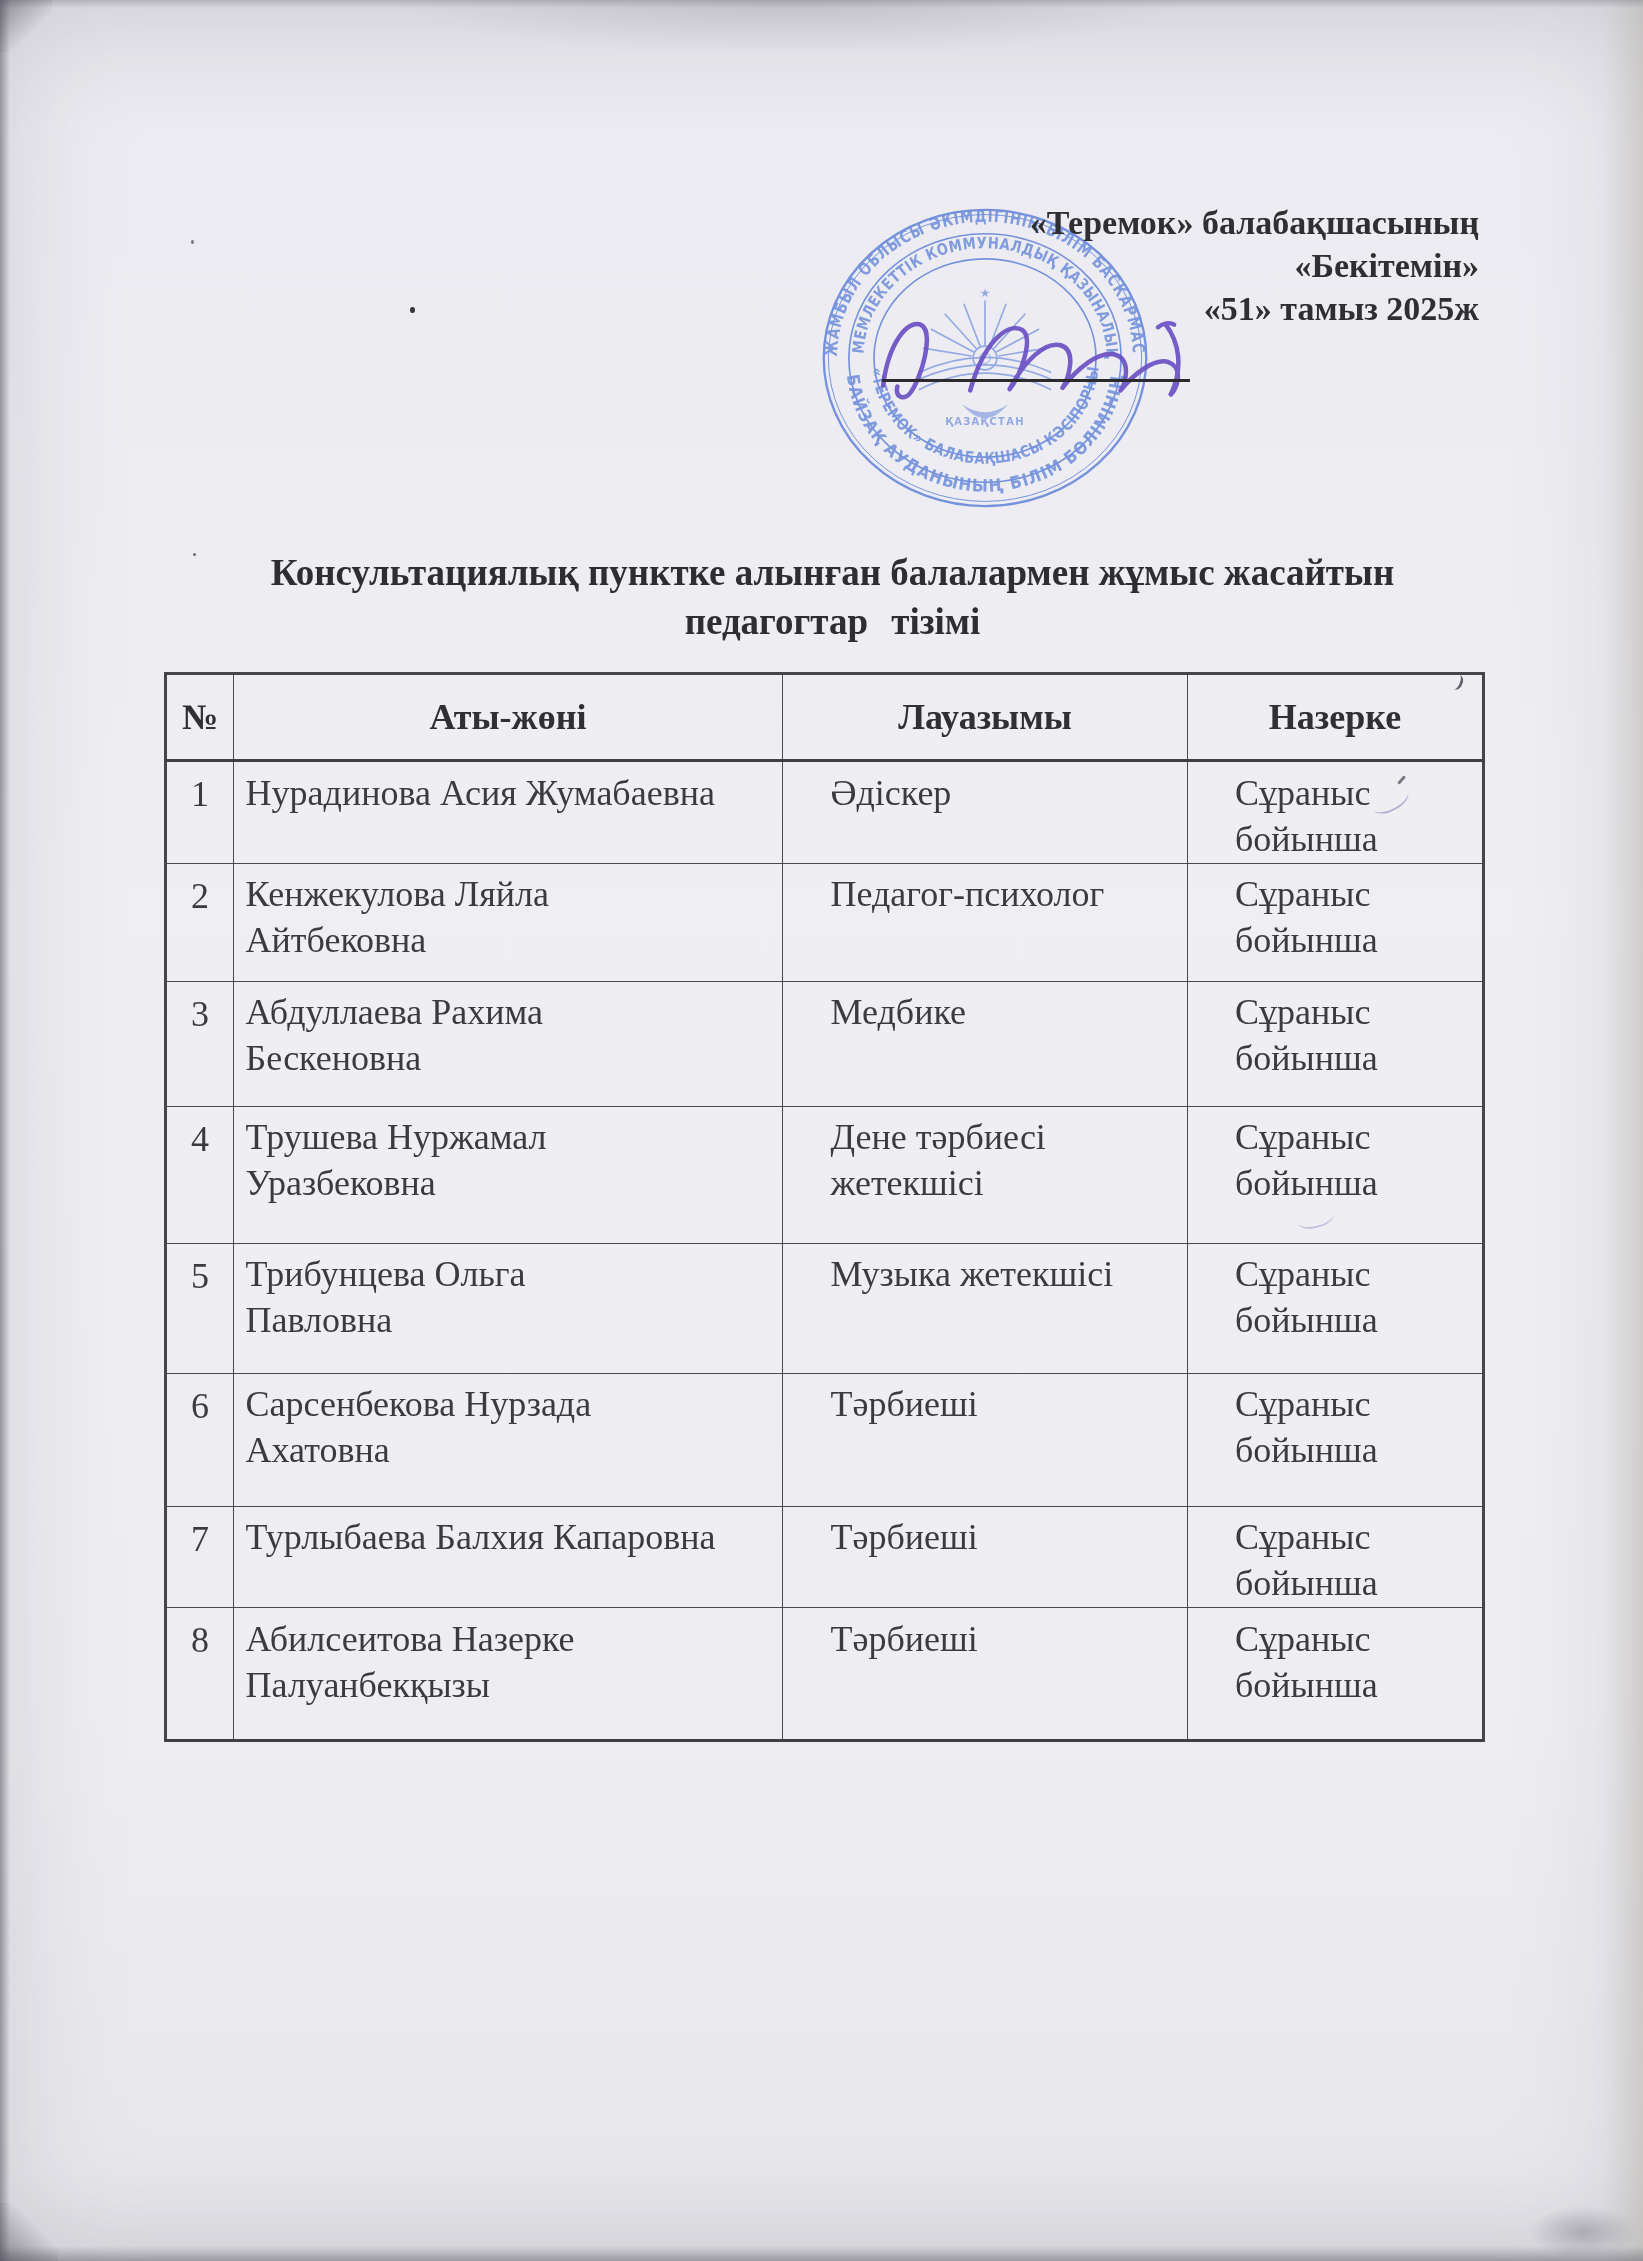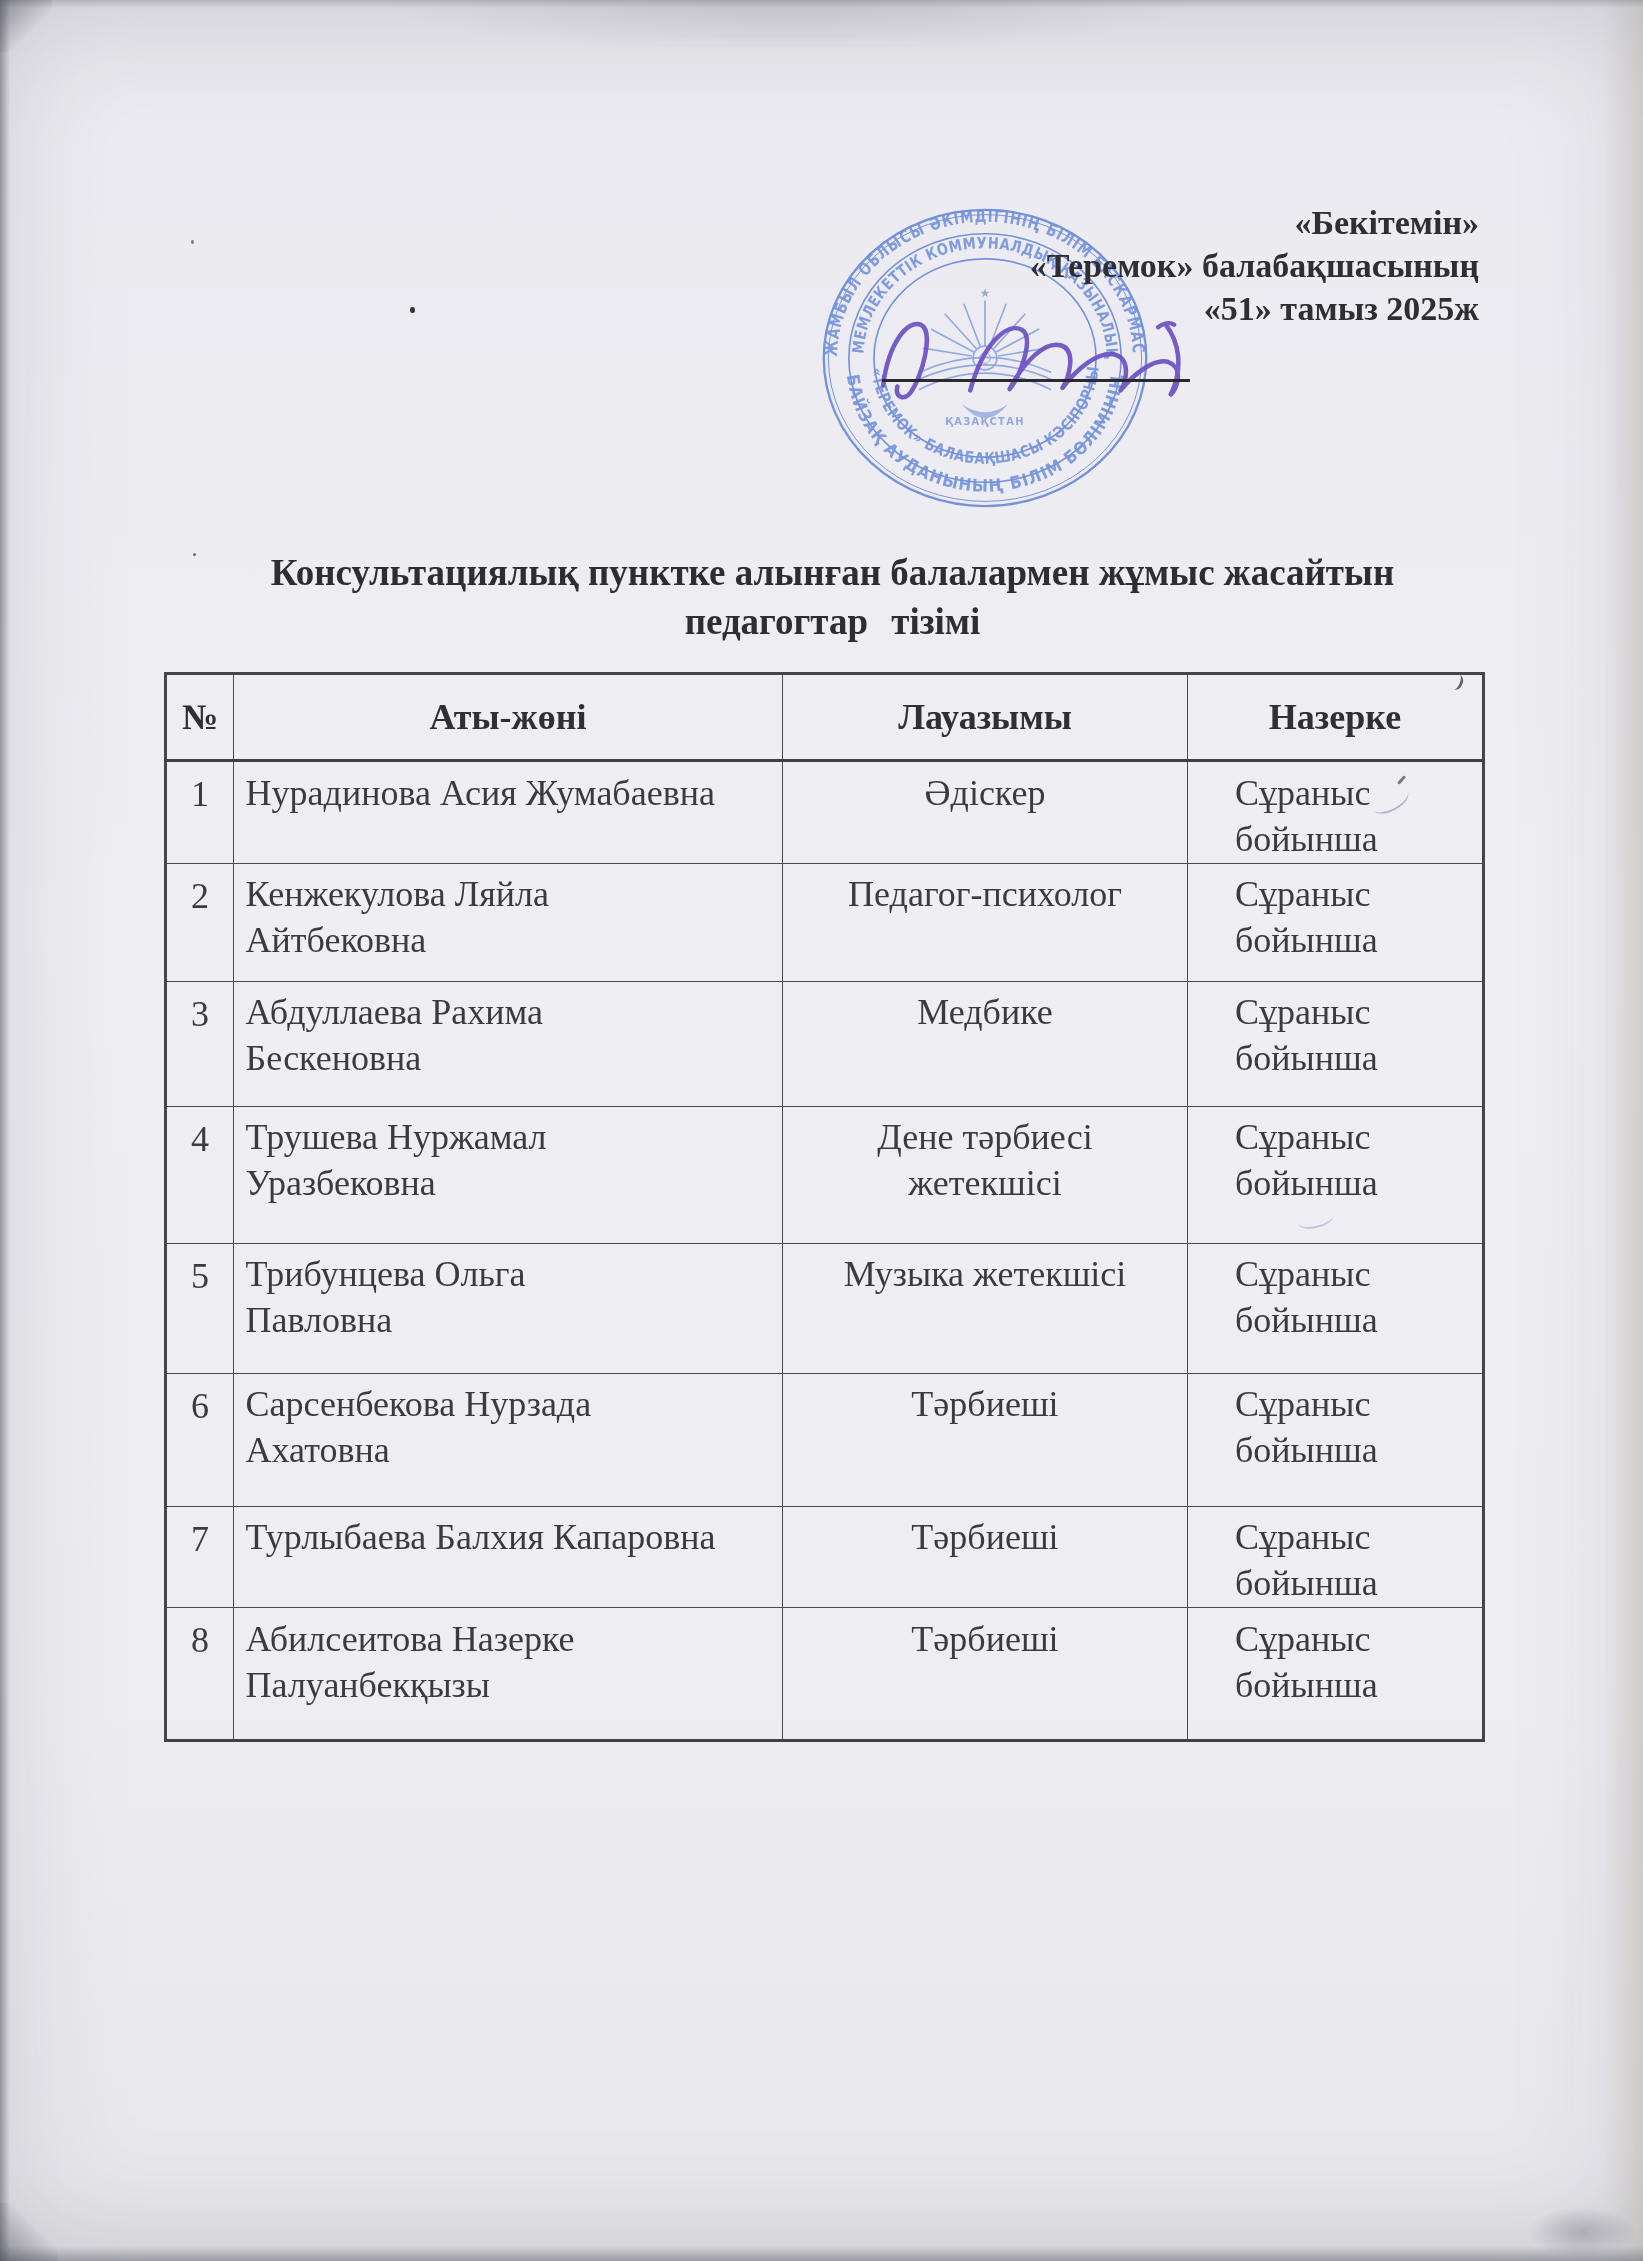--- a/index.html
+++ b/index.html
@@ -70,21 +70,21 @@
     border-top:3.2px solid #45454b;
     border-bottom:3.9px solid #3f3f45;
     vertical-align:middle;text-align:center;
     font-weight:bold;font-size:36px;color:#2f2f34;
   }
   .list-table tr td:first-child,.list-table tr th:first-child{border-left:3.2px solid #45454b;}
   .list-table tr td:last-child,.list-table tr th:last-child{border-right:3.2px solid #45454b;}
   .list-table tbody tr:last-child td{border-bottom:3.9px solid #3f3f45;}
   .c-num{text-align:center;padding-top:9px;}
   .c-name{text-align:left;padding:7.7px 9px 0 11.6px;white-space:pre-line;}
-  .c-pos{text-align:center;padding-top:7.7px;margin-left:27px;}
+  .c-pos{padding-top:7.7px;margin-left:27px;}
   .c-pos .inner{max-width:309px;margin:0 auto;white-space:pre-line;}
   .c-time{padding-top:7.7px;}
   .c-time .inner{max-width:200px;margin:0 auto;white-space:pre-line;}
 
   
   .speck{position:absolute;border-radius:50%;}
   .speck1{left:410px;top:307px;width:4.5px;height:5.8px;background:#36363a;}
   .speck2{left:193px;top:553px;width:3.2px;height:3.2px;background:#6a6a70;}
   .speck3{left:191px;top:240px;width:2.6px;height:3.9px;background:#7b7b82;}
   .penmark-hdr{
@@ -173,22 +173,22 @@
       <g fill="none" stroke="#6c50c4" stroke-width="7" stroke-linecap="round" stroke-linejoin="round" opacity=".92">
         <path d="M 70,160 C 78,95 108,58 128,66 C 150,76 130,148 112,172 C 104,183 88,180 92,162"></path>
         <path d="M 205,168 C 225,95 262,62 285,74 C 305,86 282,146 266,166 C 290,120 322,92 345,98 C 372,106 356,152 348,164 C 372,132 404,108 427,112 C 456,118 446,158 438,168 C 460,140 492,118 512,124 C 536,132 526,166 516,174"></path>
         <path d="M 508,66 C 528,92 536,132 516,174"></path>
         <path d="M 496,70 C 504,64 514,62 521,66"></path>
       </g>
     </svg>
   </div>
 
   <div class="approval">
+    <div>«Теремок» балабақшасының</div>
     <div>«Бекітемін»</div>
-    <div>«Теремок» балабақшасының</div>
     <div>«51» тамыз 2025ж</div>
   </div>
   <div class="sig-underline"></div>
 
   <div class="doc-title">
     <div class="t1">Консультациялық пунктке алынған балалармен жұмыс жасайтын</div>
     <div class="t2">педагогтар тізімі</div>
   </div>
 
   <table class="list-table">

